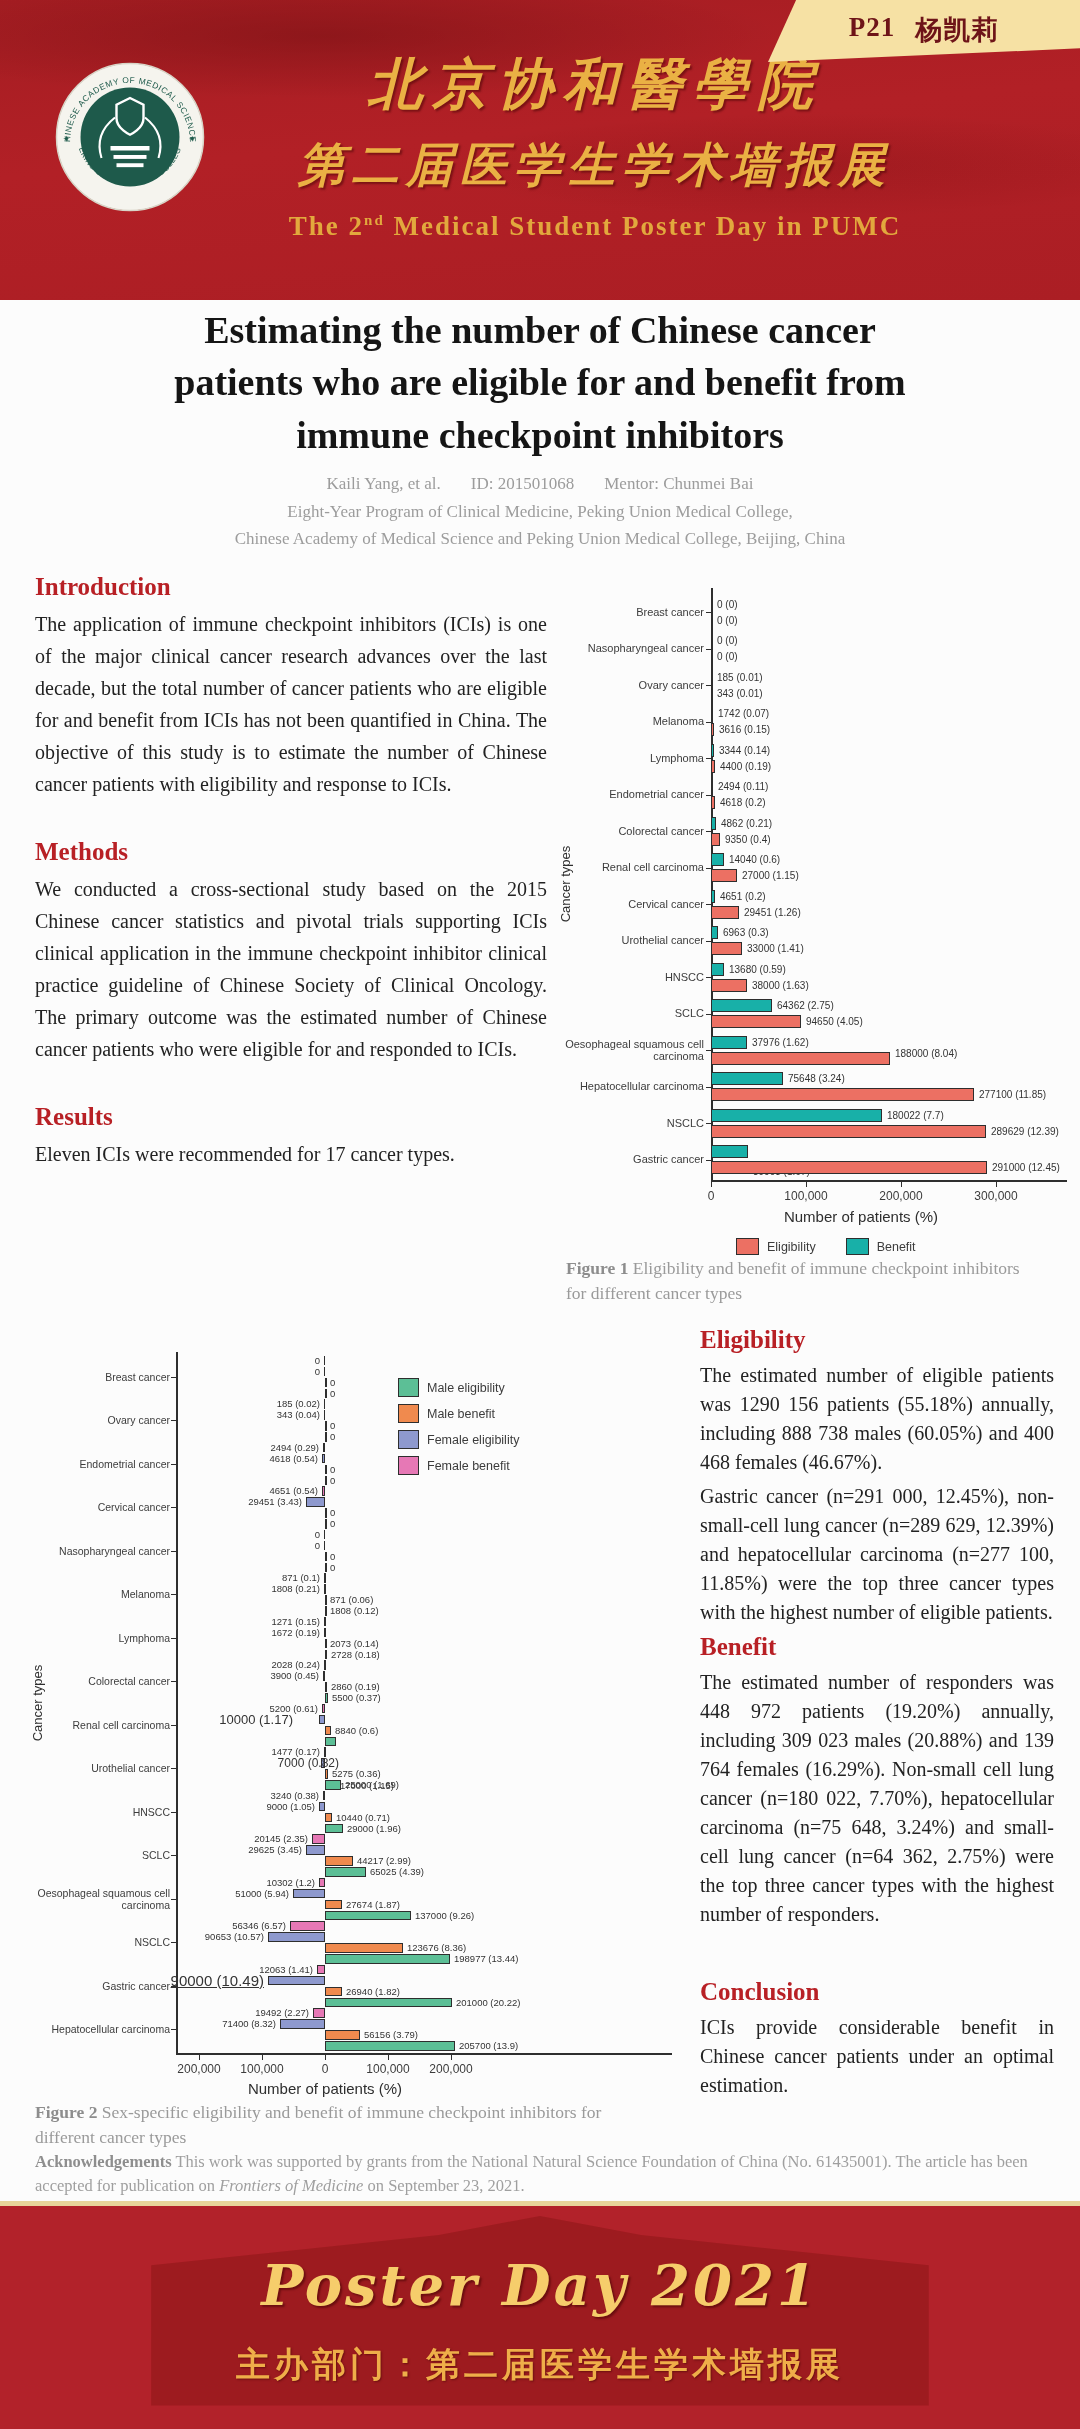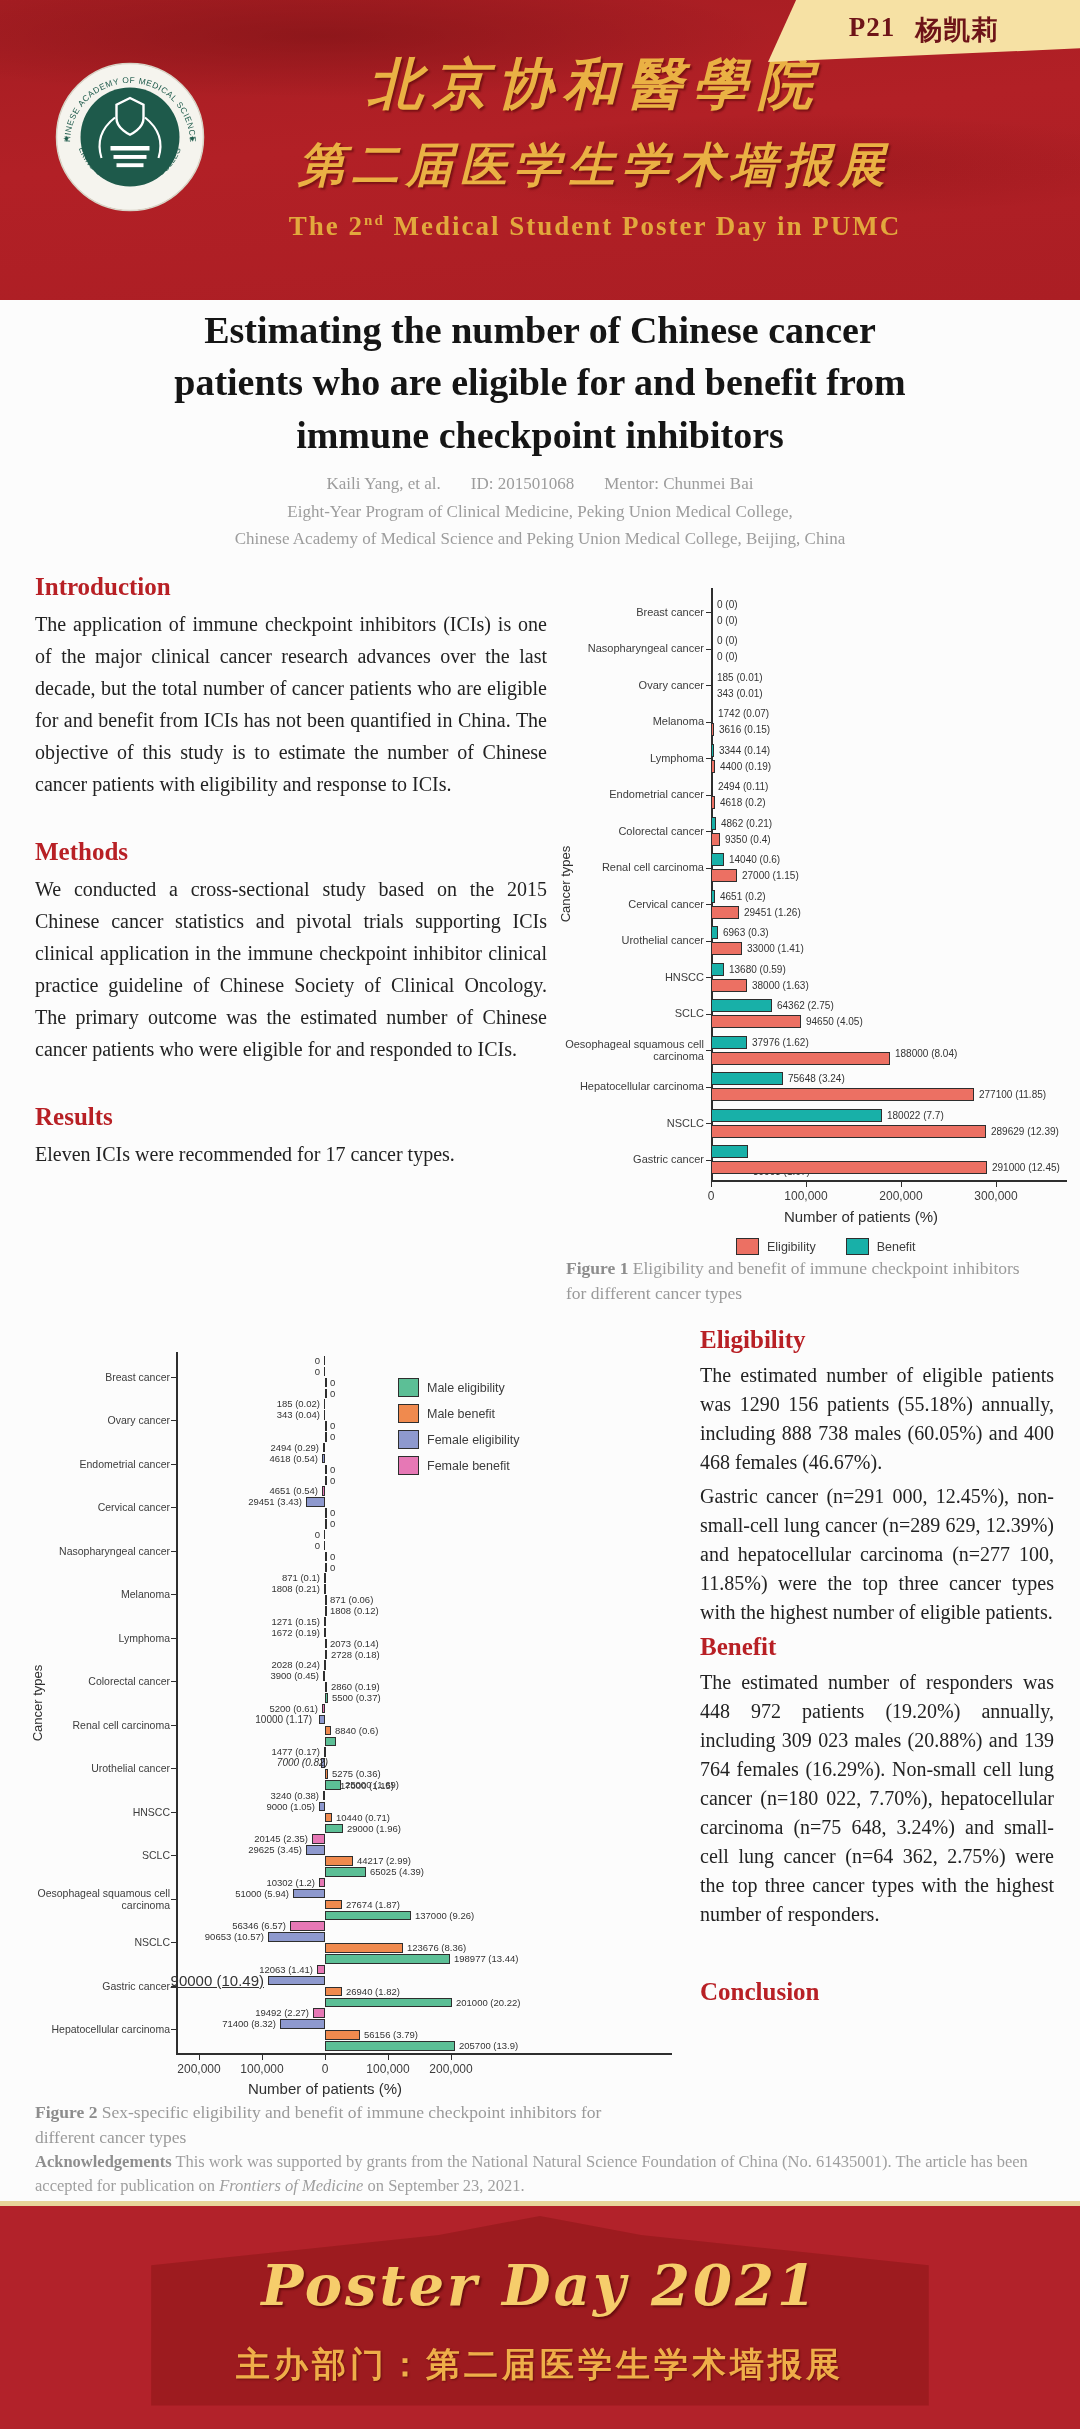--- a/index.html
+++ b/index.html
@@ -348,31 +348,31 @@
       <div class="vlab" style="right: 371px; top: 317.5px; height: 12.5px; font-size: 9.5px;">3900 (0.45)</div>
       <div class="bar" style="left: 295px; top: 330px; width: 2px; height: 9.5px; background: rgb(240, 138, 78);"></div>
       <div class="vlab" style="left: 301px; top: 328.5px; height: 12.5px; font-size: 9.5px;">2860 (0.19)</div>
       <div class="bar" style="left: 295px; top: 341px; width: 3px; height: 9.5px; background: rgb(92, 191, 150);"></div>
       <div class="vlab" style="left: 302px; top: 339.5px; height: 12.5px; font-size: 9.5px;">5500 (0.37)</div>
       <div class="catlab" style="left: 0px; top: 351px; width: 140px; height: 43.5px; font-size: 10.5px;">Renal cell carcinoma</div>
       <div class="nub" style="left: 141px; top: 372.75px; width: 5px; height: 1px;"></div>
       <div class="bar" style="left: 292px; top: 351.5px; width: 3px; height: 9.5px; background: rgb(230, 120, 181);"></div>
       <div class="vlab" style="right: 372px; top: 350px; height: 12.5px; font-size: 9.5px;">5200 (0.61)</div>
       <div class="bar" style="left: 289px; top: 362.5px; width: 6px; height: 9.5px; background: rgb(142, 153, 206);"></div>
-      <div class="vlab" style="right: 378px; top: 361px; height: 12.5px; font-size: 10px; margin-left: 25px;">10000 (1.17)</div>
+      <div class="vlab" style="right: 397px; top: 361px; height: 12.5px; font-size: 13px; margin-left: 25px;">10000 (1.17)</div>
       <div class="bar" style="left: 295px; top: 373.5px; width: 6px; height: 9.5px; background: rgb(240, 138, 78);"></div>
       <div class="vlab" style="left: 305px; top: 372px; height: 12.5px; font-size: 9.5px;">8840 (0.6)</div>
       <div class="bar" style="left: 295px; top: 384.5px; width: 11px; height: 9.5px; background: rgb(92, 191, 150);"></div>
       <div class="vlab" style="left: 310px; top: 383px; height: 12.5px; font-size: 9.5px; margin-top: 44px;">17000 (1.15)</div>
       <div class="catlab" style="left: 0px; top: 394.5px; width: 140px; height: 43.5px; font-size: 10.5px;">Urothelial cancer</div>
       <div class="nub" style="left: 141px; top: 416.25px; width: 5px; height: 1px;"></div>
       <div class="bar" style="left: 294px; top: 395px; width: 1px; height: 9.5px; background: rgb(230, 120, 181);"></div>
       <div class="vlab" style="right: 370px; top: 393.5px; height: 12.5px; font-size: 9.5px;">1477 (0.17)</div>
       <div class="bar" style="left: 291px; top: 406px; width: 4px; height: 9.5px; background: rgb(142, 153, 206);"></div>
-      <div class="vlab" style="right: 362px; top: 404.5px; height: 12.5px; font-size: 10px; font-style: italic;">7000 (0.82)</div>
+      <div class="vlab" style="right: 351px; top: 404.5px; height: 12.5px; font-size: 12px;">7000 (0.82)</div>
       <div class="bar" style="left: 295px; top: 417px; width: 3px; height: 9.5px; background: rgb(240, 138, 78);"></div>
       <div class="vlab" style="left: 302px; top: 415.5px; height: 12.5px; font-size: 9.5px;">5275 (0.36)</div>
       <div class="bar" style="left: 295px; top: 428px; width: 16px; height: 9.5px; background: rgb(92, 191, 150);"></div>
       <div class="vlab" style="left: 315px; top: 426.5px; height: 12.5px; font-size: 9.5px;">25000 (1.69)</div>
       <div class="catlab" style="left: 0px; top: 438px; width: 140px; height: 43.5px; font-size: 10.5px;">HNSCC</div>
       <div class="nub" style="left: 141px; top: 459.75px; width: 5px; height: 1px;"></div>
       <div class="bar" style="left: 293px; top: 438.5px; width: 2px; height: 9.5px; background: rgb(230, 120, 181);"></div>
       <div class="vlab" style="right: 371px; top: 437px; height: 12.5px; font-size: 9.5px;">3240 (0.38)</div>
       <div class="bar" style="left: 289px; top: 449.5px; width: 6px; height: 9.5px; background: rgb(142, 153, 206);"></div>
       <div class="vlab" style="right: 375px; top: 448px; height: 12.5px; font-size: 9.5px;">9000 (1.05)</div>
@@ -466,20 +466,21 @@
   </div>
 
   <div class="colR2">
     <div class="sec-h">Eligibility</div>
     <p class="sec-b">The estimated number of eligible patients was 1290 156 patients (55.18%) annually, including 888 738 males (60.05%) and 400 468 females (46.67%).</p>
     <p class="sec-b">Gastric cancer (n=291 000, 12.45%), non-small-cell lung cancer (n=289 629, 12.39%) and hepatocellular carcinoma (n=277 100, 11.85%) were the top three cancer types with the highest number of eligible patients.</p>
     <div class="sec-h" style="margin-top:6px">Benefit</div>
     <p class="sec-b">The estimated number of responders was 448 972 patients (19.20%) annually, including 309 023 males (20.88%) and 139 764 females (16.29%). Non-small cell lung cancer (n=180 022, 7.70%), hepatocellular carcinoma (n=75 648, 3.24%) and small-cell lung cancer (n=64 362, 2.75%) were the top three cancer types with the highest number of responders.</p>
     <div class="concl-gap"></div>
     <div class="sec-h">Conclusion</div>
+    <p class="sec-b">ICIs provide considerable benefit in Chinese cancer patients under an optimal estimation.</p>
   </div>
 
   <div class="ack">
     <b>Acknowledgements</b><span> This work was supported by grants from the National Natural Science Foundation of China (No. 61435001). The article has been accepted for publication on </span><i>Frontiers of Medicine</i><span> on September 23, 2021.</span>
   </div>
 
   <div class="goldline"></div>
   <div class="footer">
     <div class="silh"></div>
     <div class="f-script">Poster Day 2021</div>

